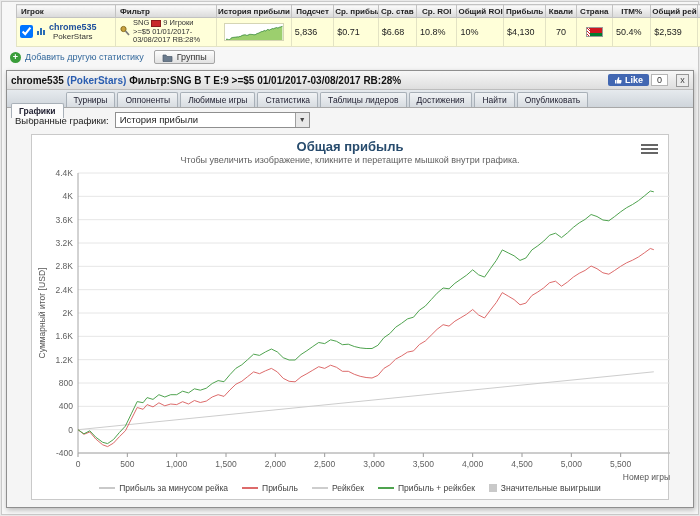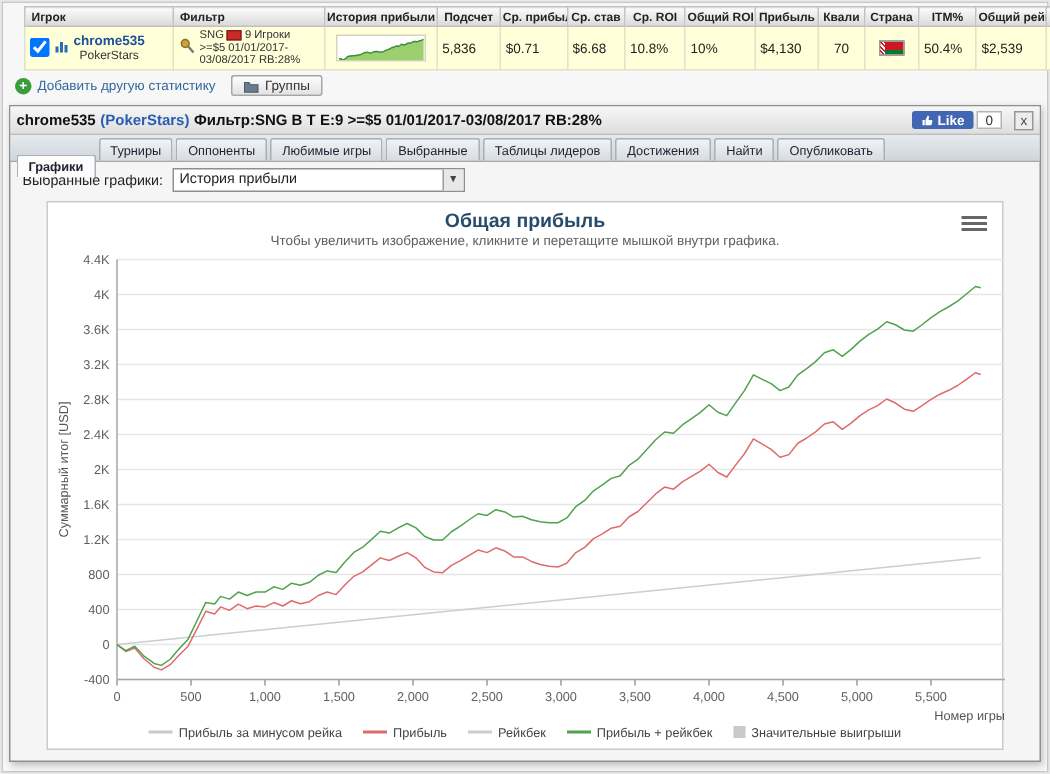--- a/index.html
+++ b/index.html
@@ -205,21 +205,21 @@
         <span class="fb-count">0</span>
       </span>
       <span class="panel-close">x</span>
     </div>
 
     <div class="tabs" id="tabs">
         <div class="tab active">Графики</div>
         <div class="tab">Турниры</div>
         <div class="tab">Оппоненты</div>
         <div class="tab">Любимые игры</div>
-        <div class="tab">Выбранные</div>
+        <div class="tab">Статистика</div>
         <div class="tab">Таблицы лидеров</div>
         <div class="tab">Достижения</div>
         <div class="tab">Найти</div>
         <div class="tab">Опубликовать</div>
       </div>
 
     <div class="select-row">
       <span>Выбранные графики:</span>
       <span class="fake-select">
         <span>История прибыли</span>

